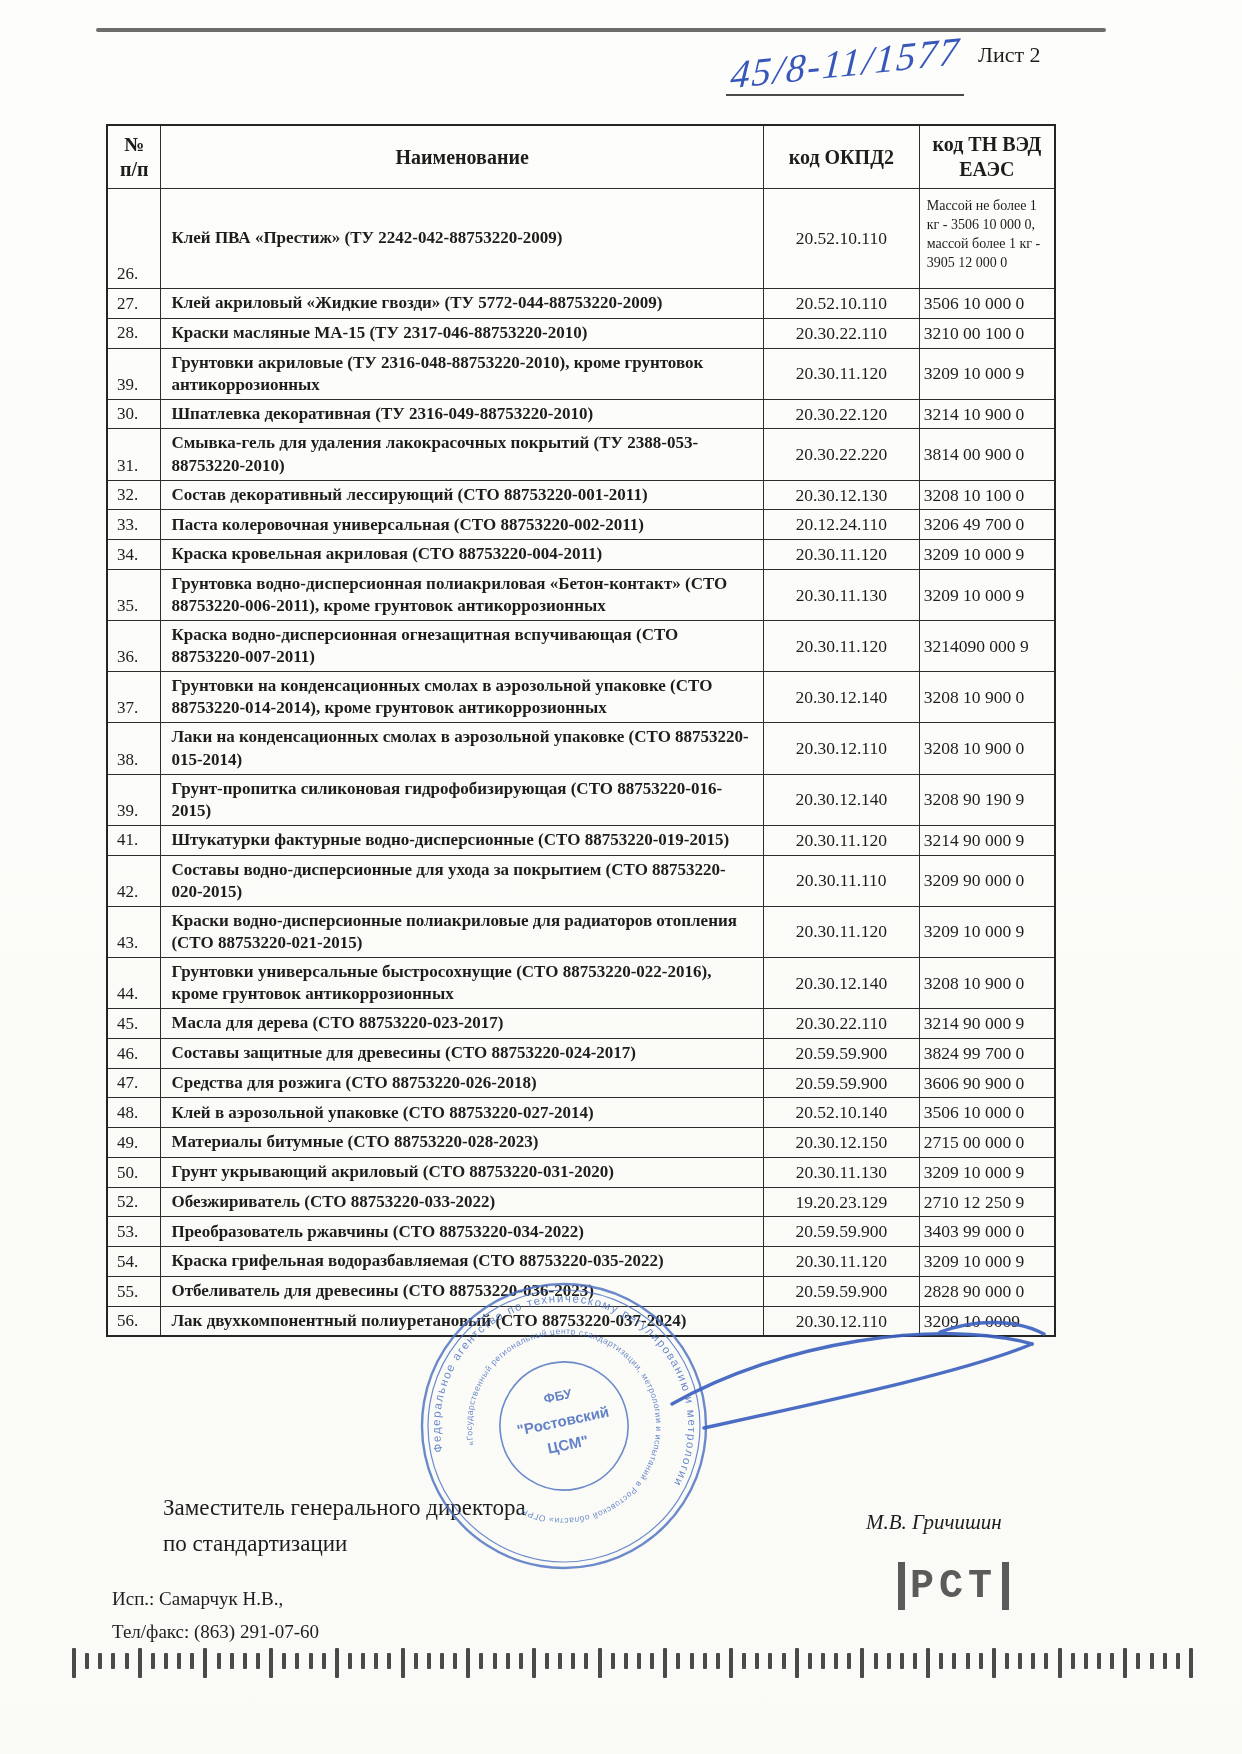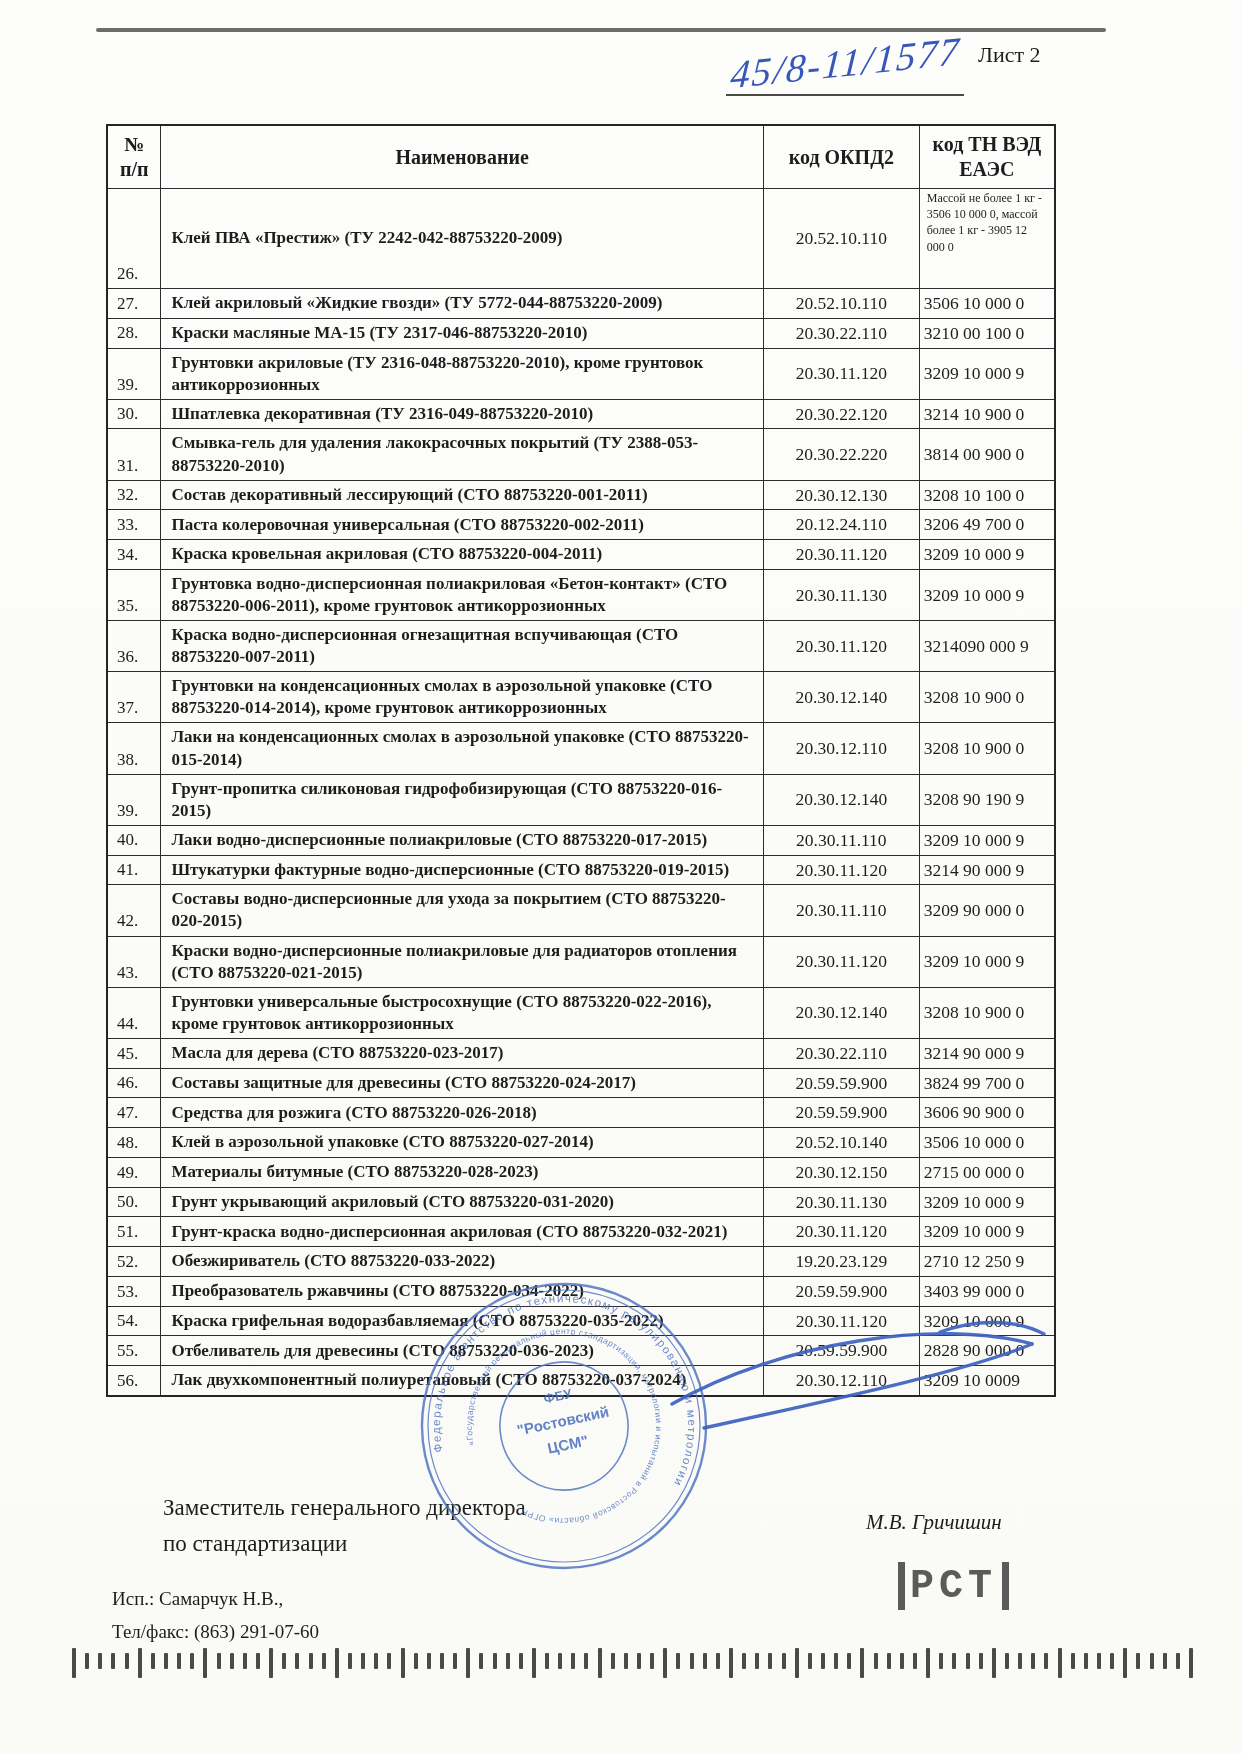--- a/index.html
+++ b/index.html
@@ -52,21 +52,21 @@
     font-size:20px;font-weight:bold;text-align:center;vertical-align:middle;
     padding:6px 4px;white-space:pre-line;line-height:1.25;
     height:46px;
   }
   td{font-size:17px;line-height:1.3;}
   td.c-num{vertical-align:bottom;text-align:left;padding:1px 2px 3px 9px;}
   td.c-name{text-align:left;padding:3px 10px;vertical-align:middle;font-weight:bold;}
   td.c-okpd{text-align:center;padding:3px 4px;font-size:17.5px;}
   td.c-tnved{text-align:left;padding:3px 4px;font-size:17.5px;}
   td.c-tnved.small{
-    font-size:12px;text-align:left;line-height:1.35;padding:1px 7px;vertical-align:top;
+    font-size:14px;text-align:left;line-height:1.35;padding:8px 7px;vertical-align:top;
   }
   .signer-title{
     position:absolute;left:163px;top:1490px;
     font-size:23px;line-height:1.55;
   }
   .signer-name{
     position:absolute;left:866px;top:1510px;
     font-size:21px;
     font-style:italic;
   }
@@ -207,26 +207,20 @@
           <td class="c-okpd">20.30.12.110</td>
           <td class="c-tnved">3208 10 900 0</td>
         </tr>
         <tr>
           <td class="c-num">39.</td>
           <td class="c-name">Грунт-пропитка силиконовая гидрофобизирующая (СТО 88753220-016-2015)</td>
           <td class="c-okpd">20.30.12.140</td>
           <td class="c-tnved">3208 90 190 9</td>
         </tr>
         <tr>
-          <td class="c-num">40.</td>
-          <td class="c-name">Лаки водно-дисперсионные полиакриловые (СТО 88753220-017-2015)</td>
-          <td class="c-okpd">20.30.11.110</td>
-          <td class="c-tnved">3209 10 000 9</td>
-        </tr>
-        <tr>
           <td class="c-num">41.</td>
           <td class="c-name">Штукатурки фактурные водно-дисперсионные (СТО 88753220-019-2015)</td>
           <td class="c-okpd">20.30.11.120</td>
           <td class="c-tnved">3214 90 000 9</td>
         </tr>
         <tr>
           <td class="c-num">42.</td>
           <td class="c-name">Составы водно-дисперсионные для ухода за покрытием (СТО 88753220-020-2015)</td>
           <td class="c-okpd">20.30.11.110</td>
           <td class="c-tnved">3209 90 000 0</td>
@@ -270,26 +264,20 @@
         <tr>
           <td class="c-num">49.</td>
           <td class="c-name">Материалы битумные (СТО 88753220-028-2023)</td>
           <td class="c-okpd">20.30.12.150</td>
           <td class="c-tnved">2715 00 000 0</td>
         </tr>
         <tr>
           <td class="c-num">50.</td>
           <td class="c-name">Грунт укрывающий акриловый (СТО 88753220-031-2020)</td>
           <td class="c-okpd">20.30.11.130</td>
-          <td class="c-tnved">3209 10 000 9</td>
-        </tr>
-        <tr>
-          <td class="c-num">51.</td>
-          <td class="c-name">Грунт-краска водно-дисперсионная акриловая (СТО 88753220-032-2021)</td>
-          <td class="c-okpd">20.30.11.120</td>
           <td class="c-tnved">3209 10 000 9</td>
         </tr>
         <tr>
           <td class="c-num">52.</td>
           <td class="c-name">Обезжириватель (СТО 88753220-033-2022)</td>
           <td class="c-okpd">19.20.23.129</td>
           <td class="c-tnved">2710 12 250 9</td>
         </tr>
         <tr>
           <td class="c-num">53.</td>

